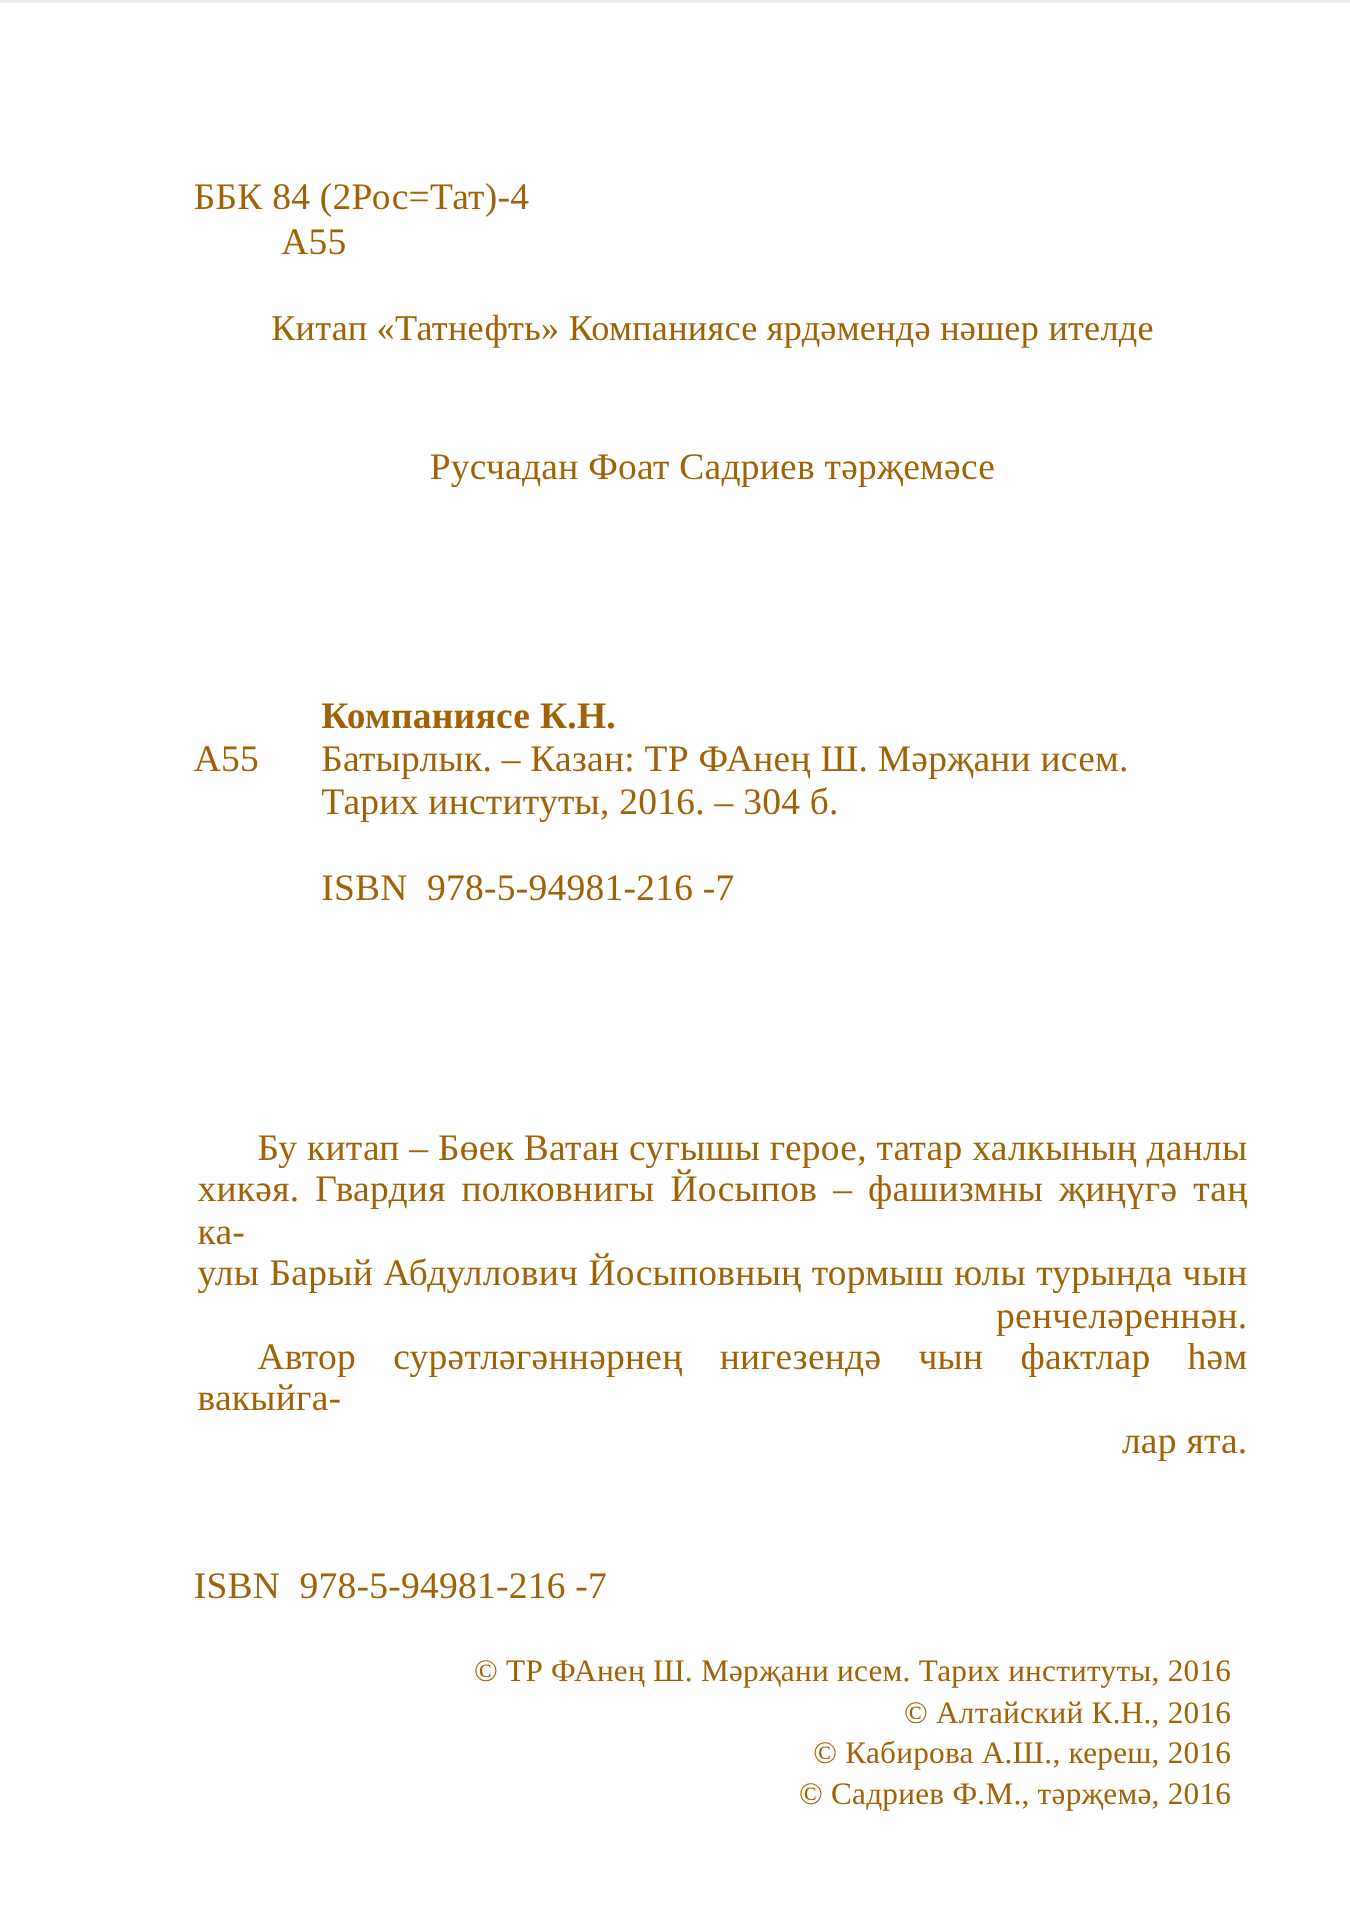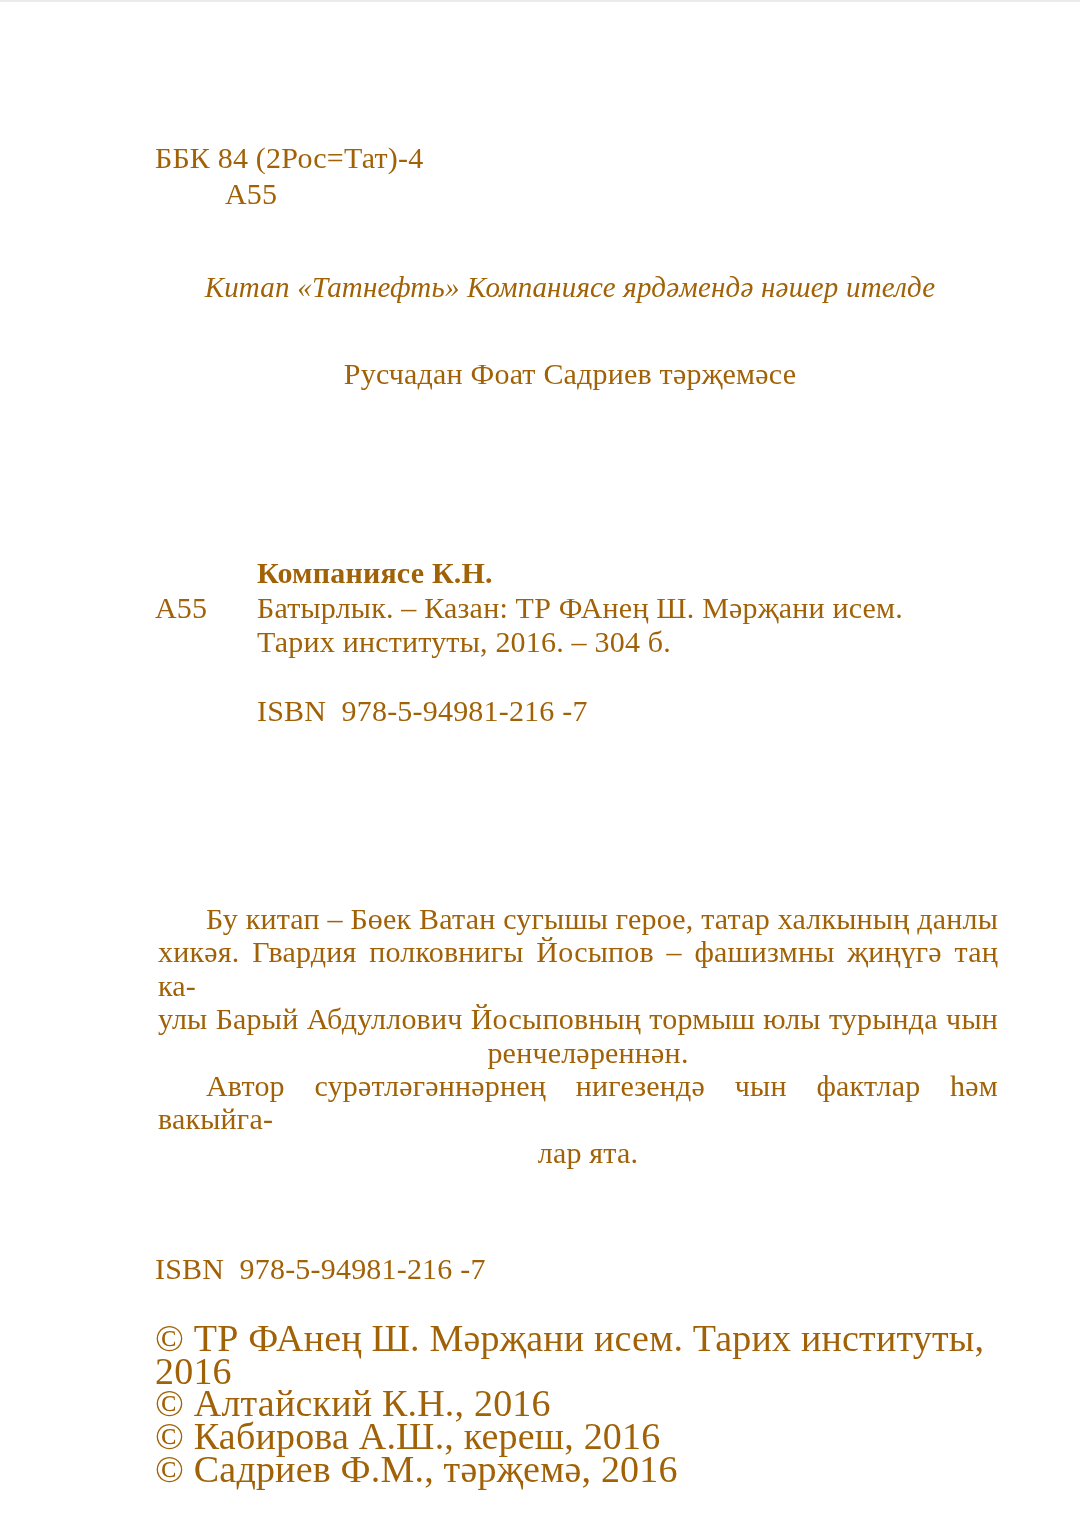--- a/index.html
+++ b/index.html
@@ -16,38 +16,39 @@
     position: absolute;
     top: 0; left: 0;
     width: 100%; height: 2px;
     background: #ebebeb;
   }
   .abs { position: absolute; }
   .t { font-size: 30px; line-height: 34px; letter-spacing: 0.2px; }
   .bbk-line   { top: 141px; left: 155px; }
   .a55-top    { top: 177px; left: 225px; }
   .center-band { left: 155px; width: 830px; text-align: center; }
-  .publisher-note { top: 246px; font-style: italic; font-size: 29px; margin-top: 24px; }
+  .publisher-note { top: 246px; font-size: 29px; }
   .translator-note { top: 357px; }
   .card-author { top: 556px; left: 257px; font-weight: bold; }
   .card-code   { top: 591px; left: 155px; }
   .card-title1 { top: 591px; left: 257px; }
   .card-title2 { top: 625px; left: 257px; }
   .isbn-main   { top: 694px; left: 257px; white-space: pre; }
   .annotation  {
     top: 902px; left: 158px; width: 840px;
     font-size: 30px; line-height: 33.4px; letter-spacing: 0.2px;
   }
   .annotation .jline { text-align: justify; text-align-last: justify; }
-  .annotation .plain { text-align: center; margin-left: 20px; }
+  .annotation .plain { text-align: right; margin-left: 20px; }
   .annotation .indent { text-indent: 48px; }
   .isbn-footer { top: 1252px; left: 155px; white-space: pre; }
   .copyright-block {
     top: 1322px; right: 95px; left: 155px;
-    font-size: 38px; line-height: 32.7px; letter-spacing: 0.2px;
+    text-align: right;
+    font-size: 25px; line-height: 32.7px; letter-spacing: 0.2px;
   }
 </style>
 </head>
 <body>
 
 <div class="page">
 
   <div class="scan-edge"></div>
 
   <div class="abs t bbk-line">ББК 84 (2Рос=Тат)-4</div>

